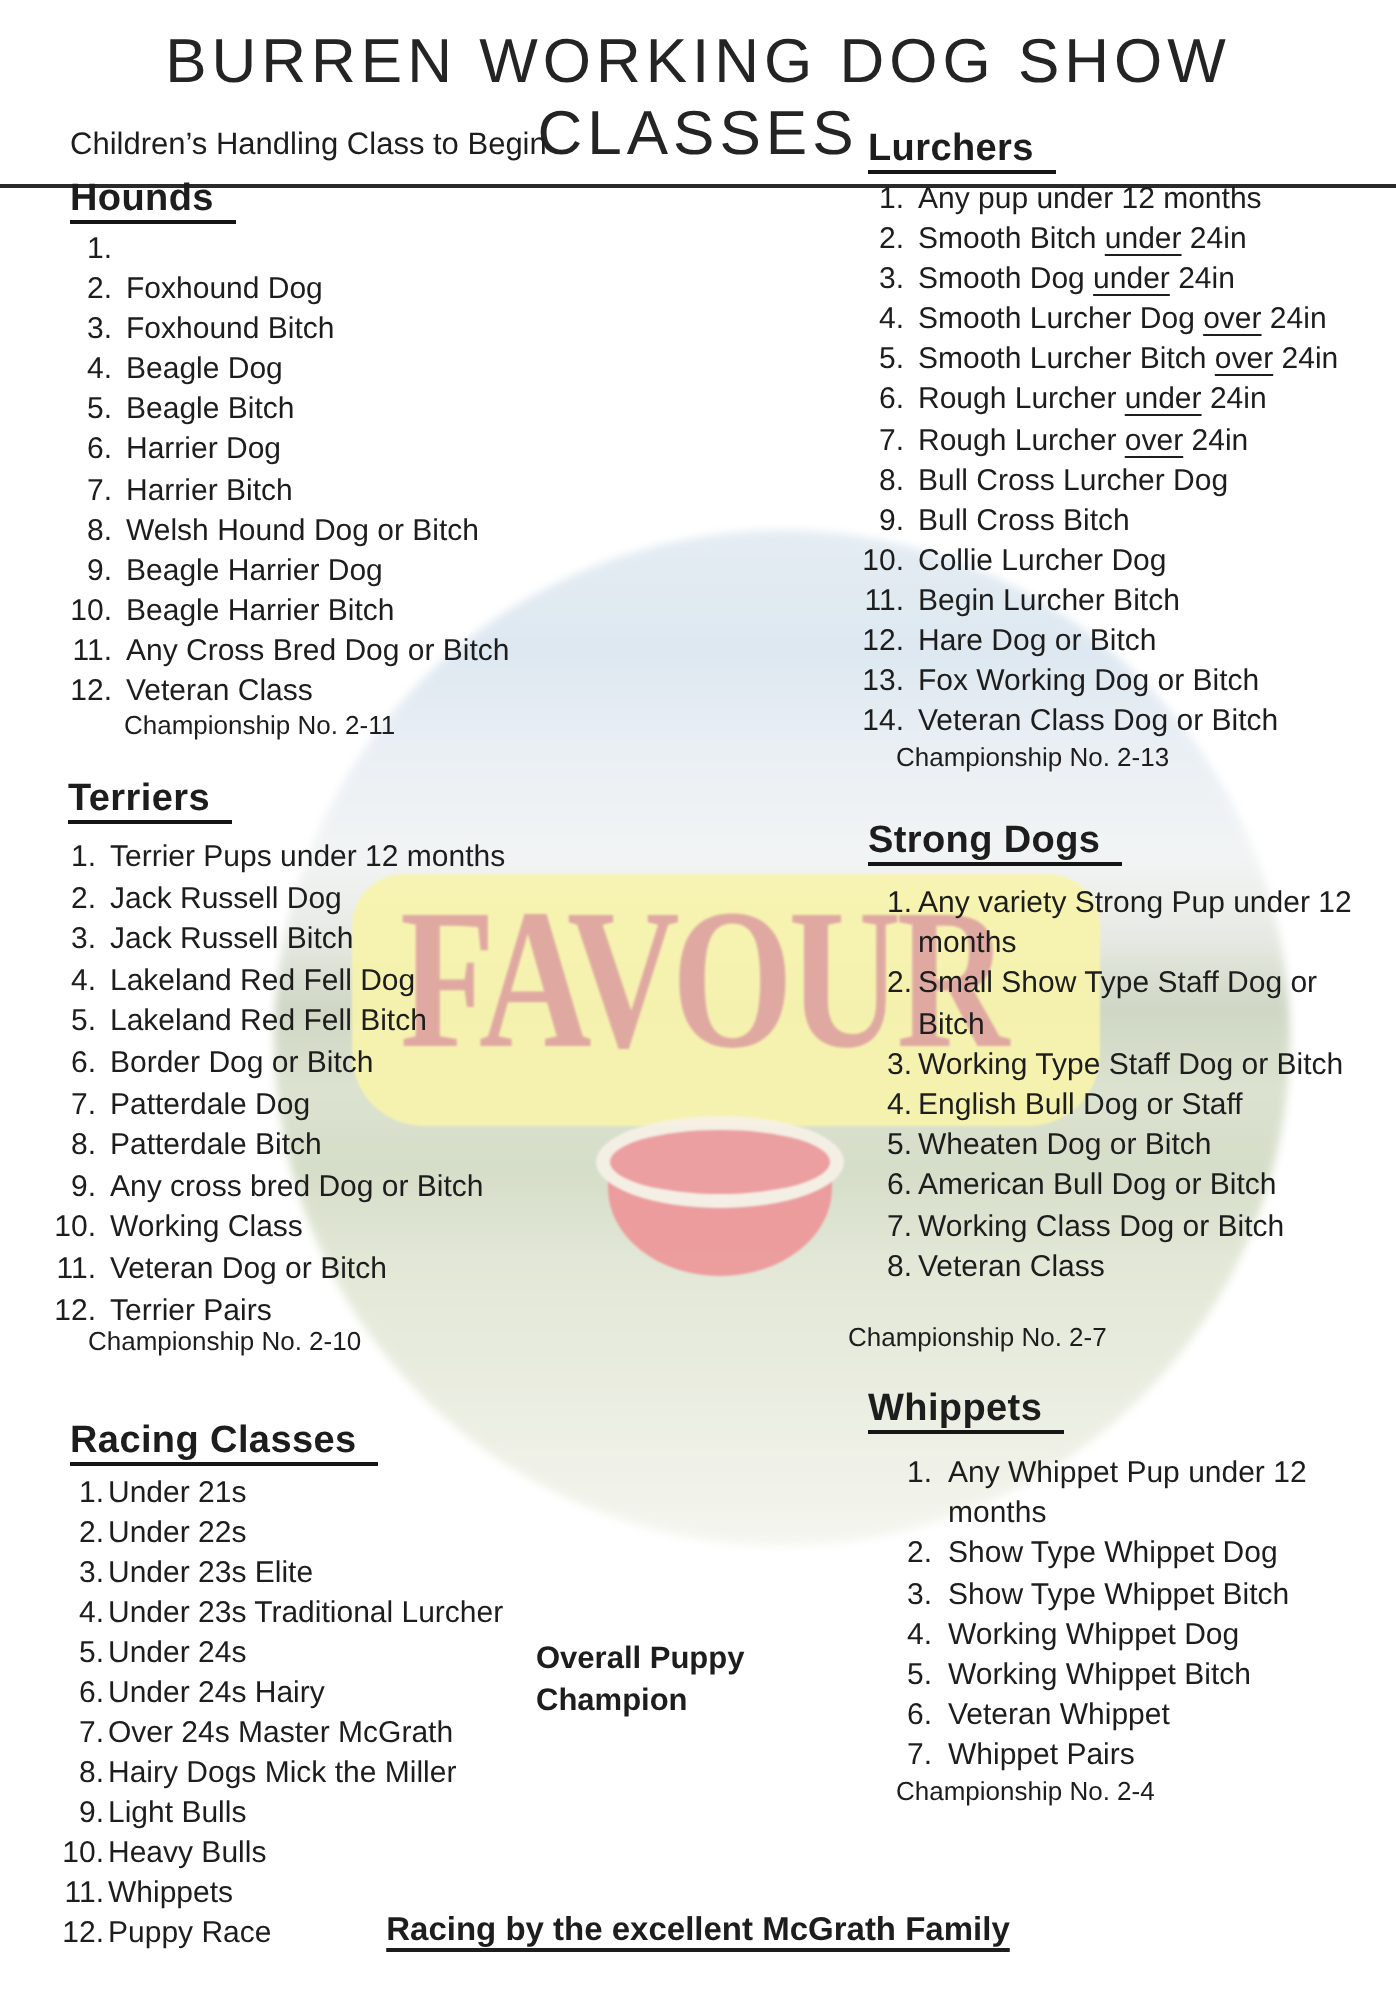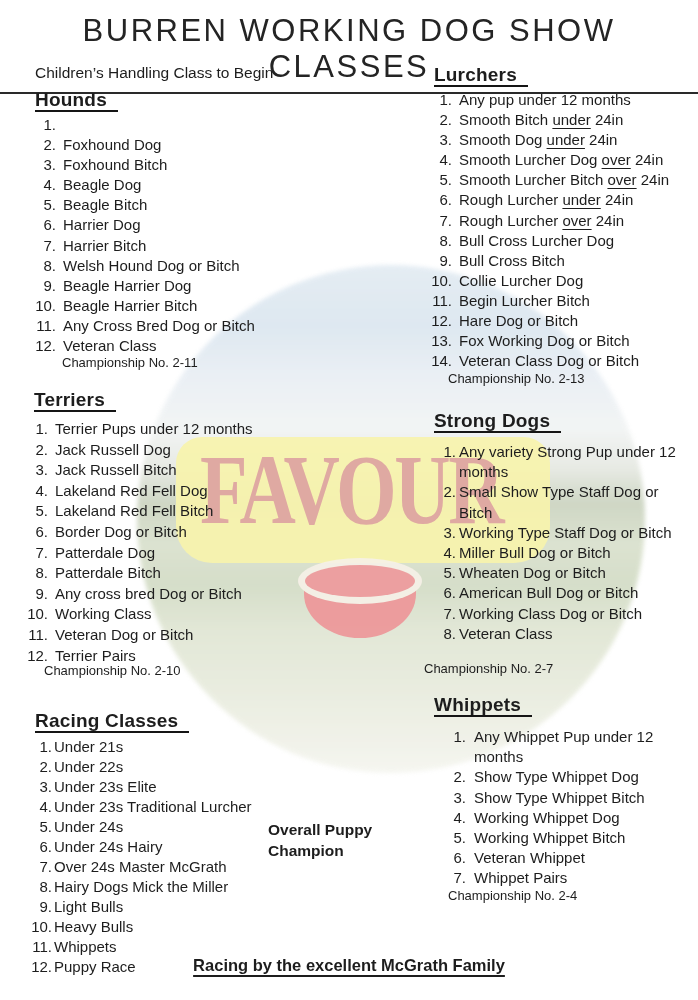--- a/index.html
+++ b/index.html
@@ -323,21 +323,21 @@
       <div class="li">
         <span class="num">2.</span>
         <span class="txt">Small Show Type Staff Dog or Bitch</span>
       </div>
       <div class="li">
         <span class="num">3.</span>
         <span class="txt">Working Type Staff Dog or Bitch</span>
       </div>
       <div class="li">
         <span class="num">4.</span>
-        <span class="txt">Miller Bull Dog or Bitch</span>
+        <span class="txt">English Bull Dog or Staff</span>
       </div>
       <div class="li">
         <span class="num">5.</span>
         <span class="txt">Wheaten Dog or Bitch</span>
       </div>
       <div class="li">
         <span class="num">6.</span>
         <span class="txt">American Bull Dog or Bitch</span>
       </div>
       <div class="li">

